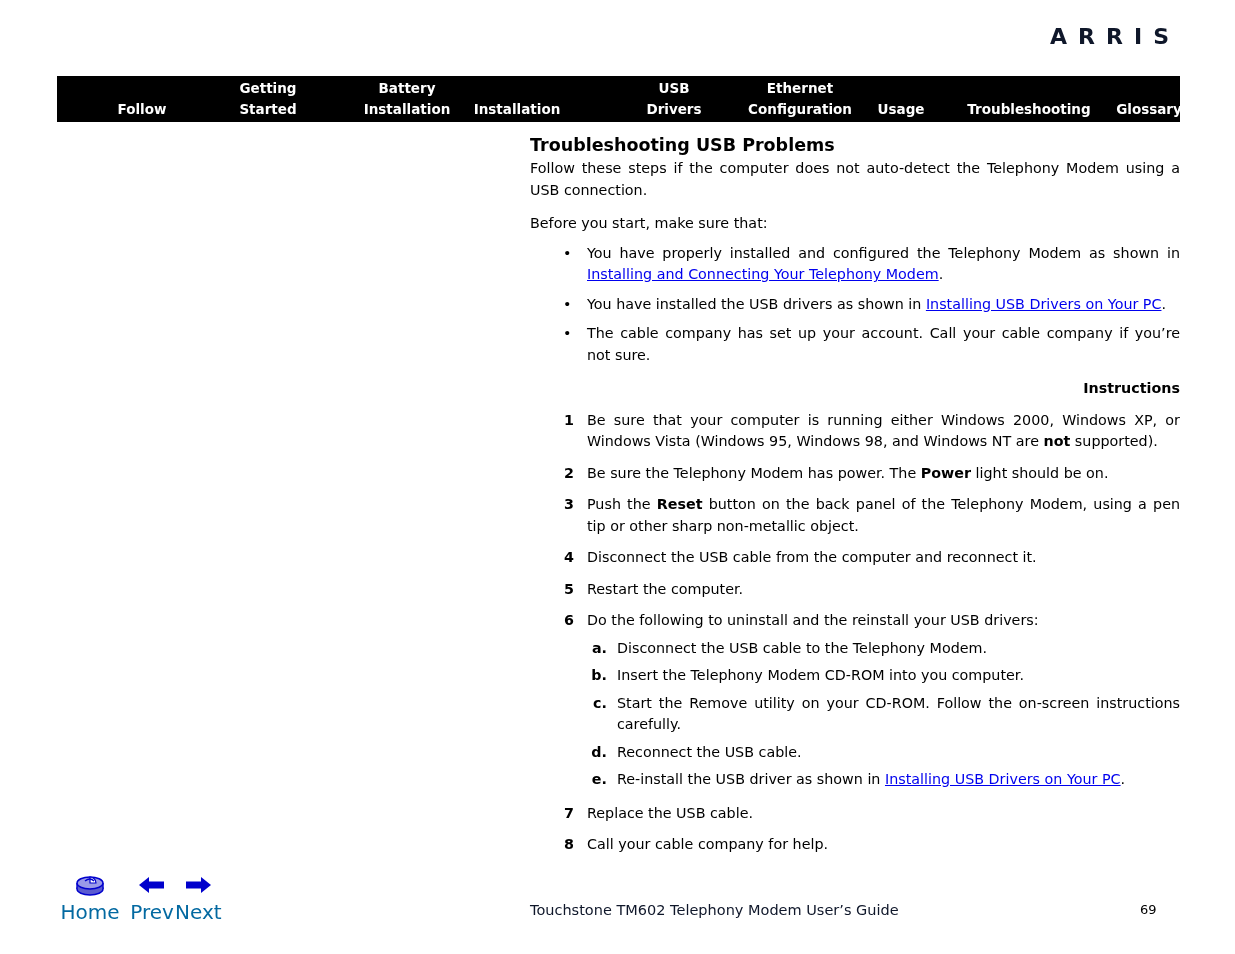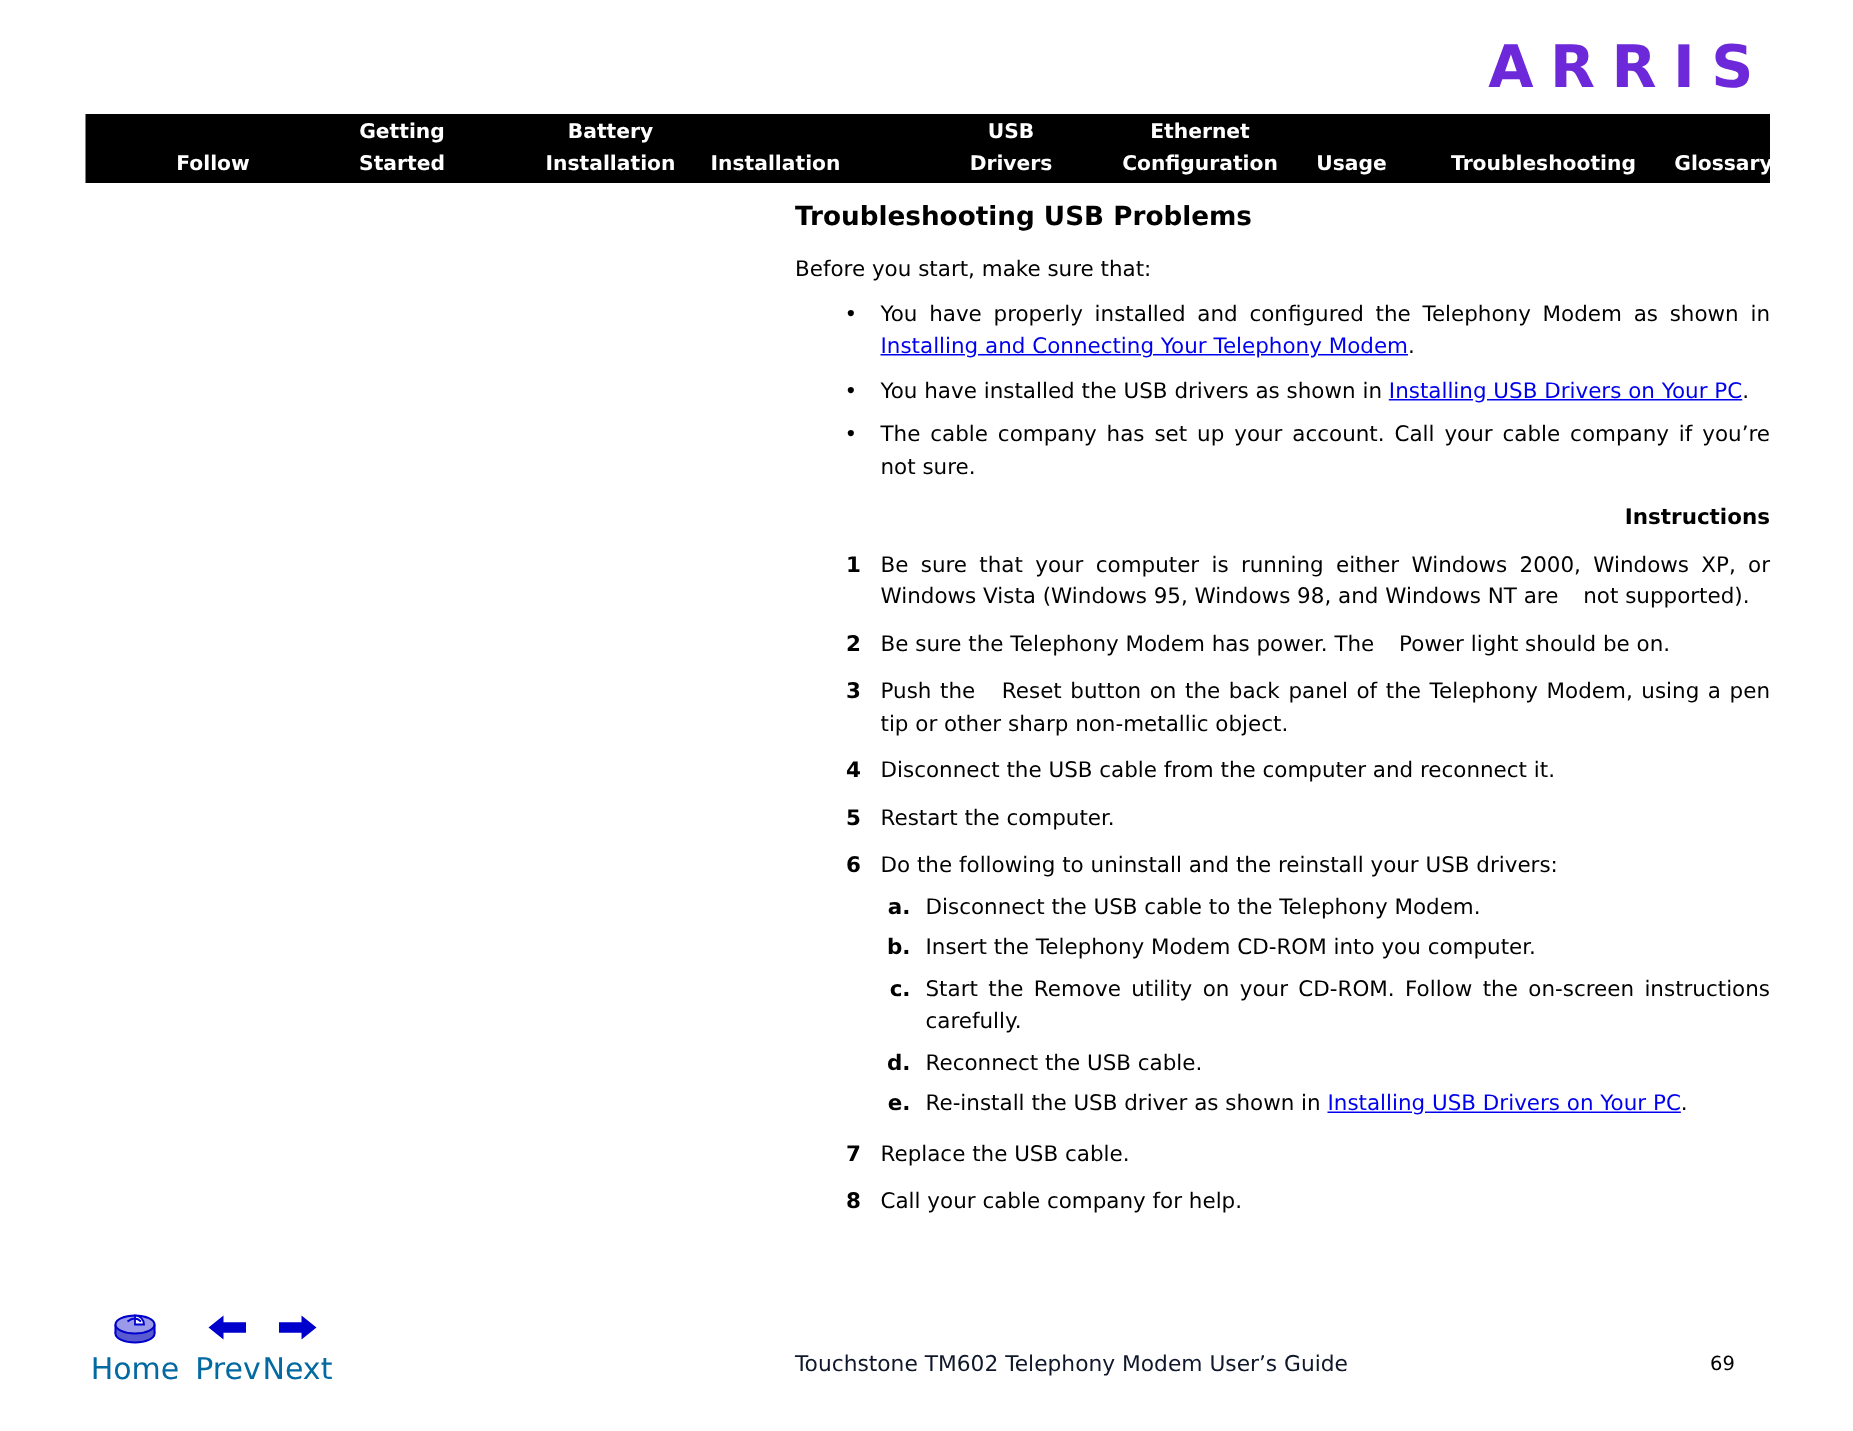--- a/index.html
+++ b/index.html
@@ -19,24 +19,24 @@
   
   .page-header {
     height: 76px;
     position: relative;
   }
   .brand-logo {
     position: absolute;
     right: 55px;
     top: 26px;
     font-family: "DejaVu Sans", sans-serif;
-    font-size: 39px;
+    font-size: 22px;
     font-weight: bold;
     letter-spacing: 11px;
-    color: #6d28d9;
+    color: #0f172a;
     line-height: 1;
   }
 
   
   .navbar {
     position: absolute;
     left: 57px;
     top: 76px;
     width: 1123px;
     height: 46px;
@@ -192,21 +192,21 @@
   }
   .footer-page {
     position: absolute;
     left: 1140px;
     top: 902px;
     width: 40px;
     text-align: left;
     font-size: 13px;
     color: #000000;
   }
-  .bold { font-weight: normal; margin-left: 12px; }
+  .bold { font-weight: bold; }
 </style>
 </head>
 <body>
 
 <div class="page-header">
   <div class="brand-logo">ARRIS</div>
 </div>
 
 <div class="navbar">
 
@@ -249,20 +249,21 @@
   <div class="nav-item one-line" id="nav-glossary">
     <span class="nav-line">Glossary</span>
   </div>
 
 </div>
 
 <div class="content">
 
   <h1 class="doc-title">Troubleshooting USB Problems</h1>
 
+  <p class="para">Follow these steps if the computer does not auto-detect the Telephony Modem using a USB connection.</p>
 
   <div class="spacer-12"></div>
 
   <p class="para nojust">Before you start, make sure that:</p>
 
   <div class="spacer-8"></div>
 
   <ul class="bullet-list">
 
     <li class="bullet-row">

